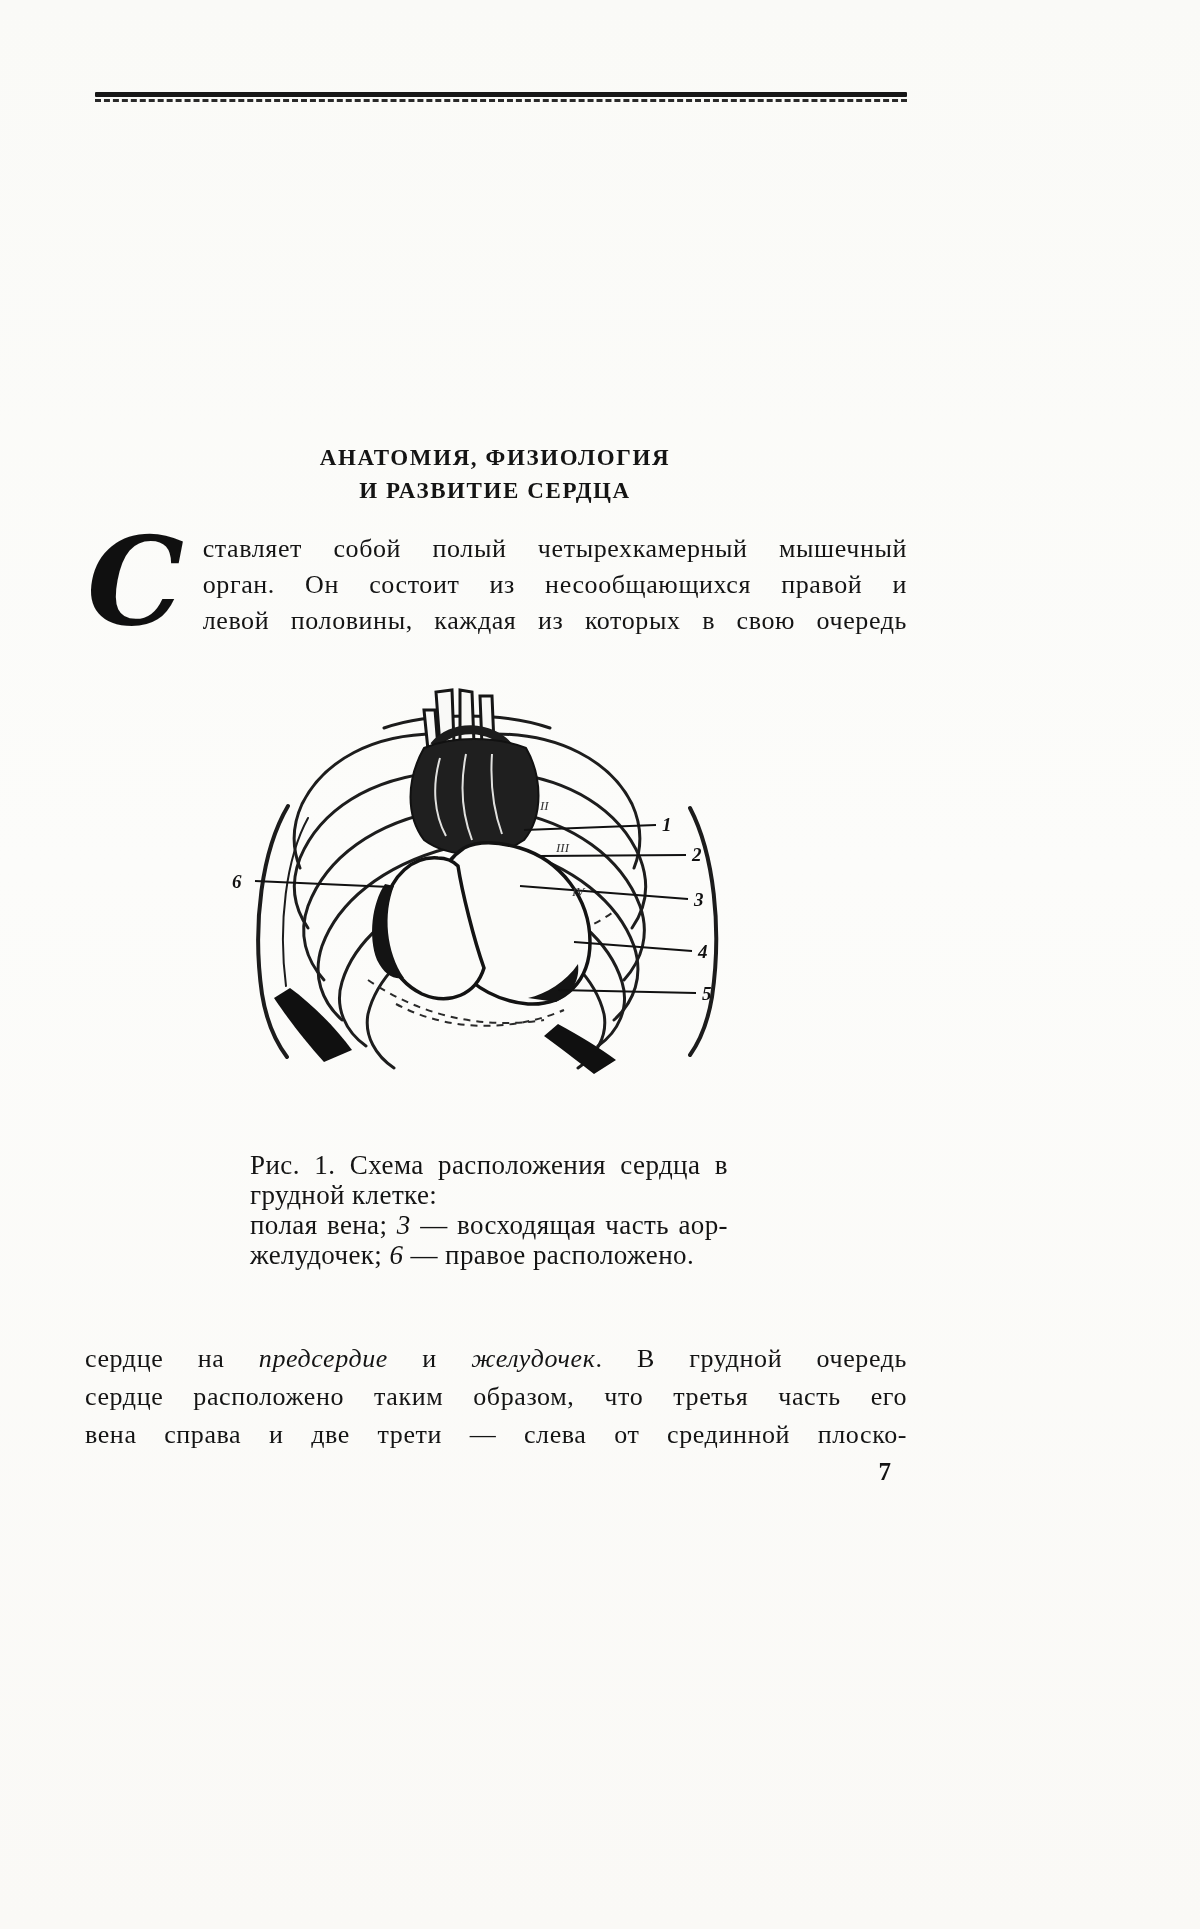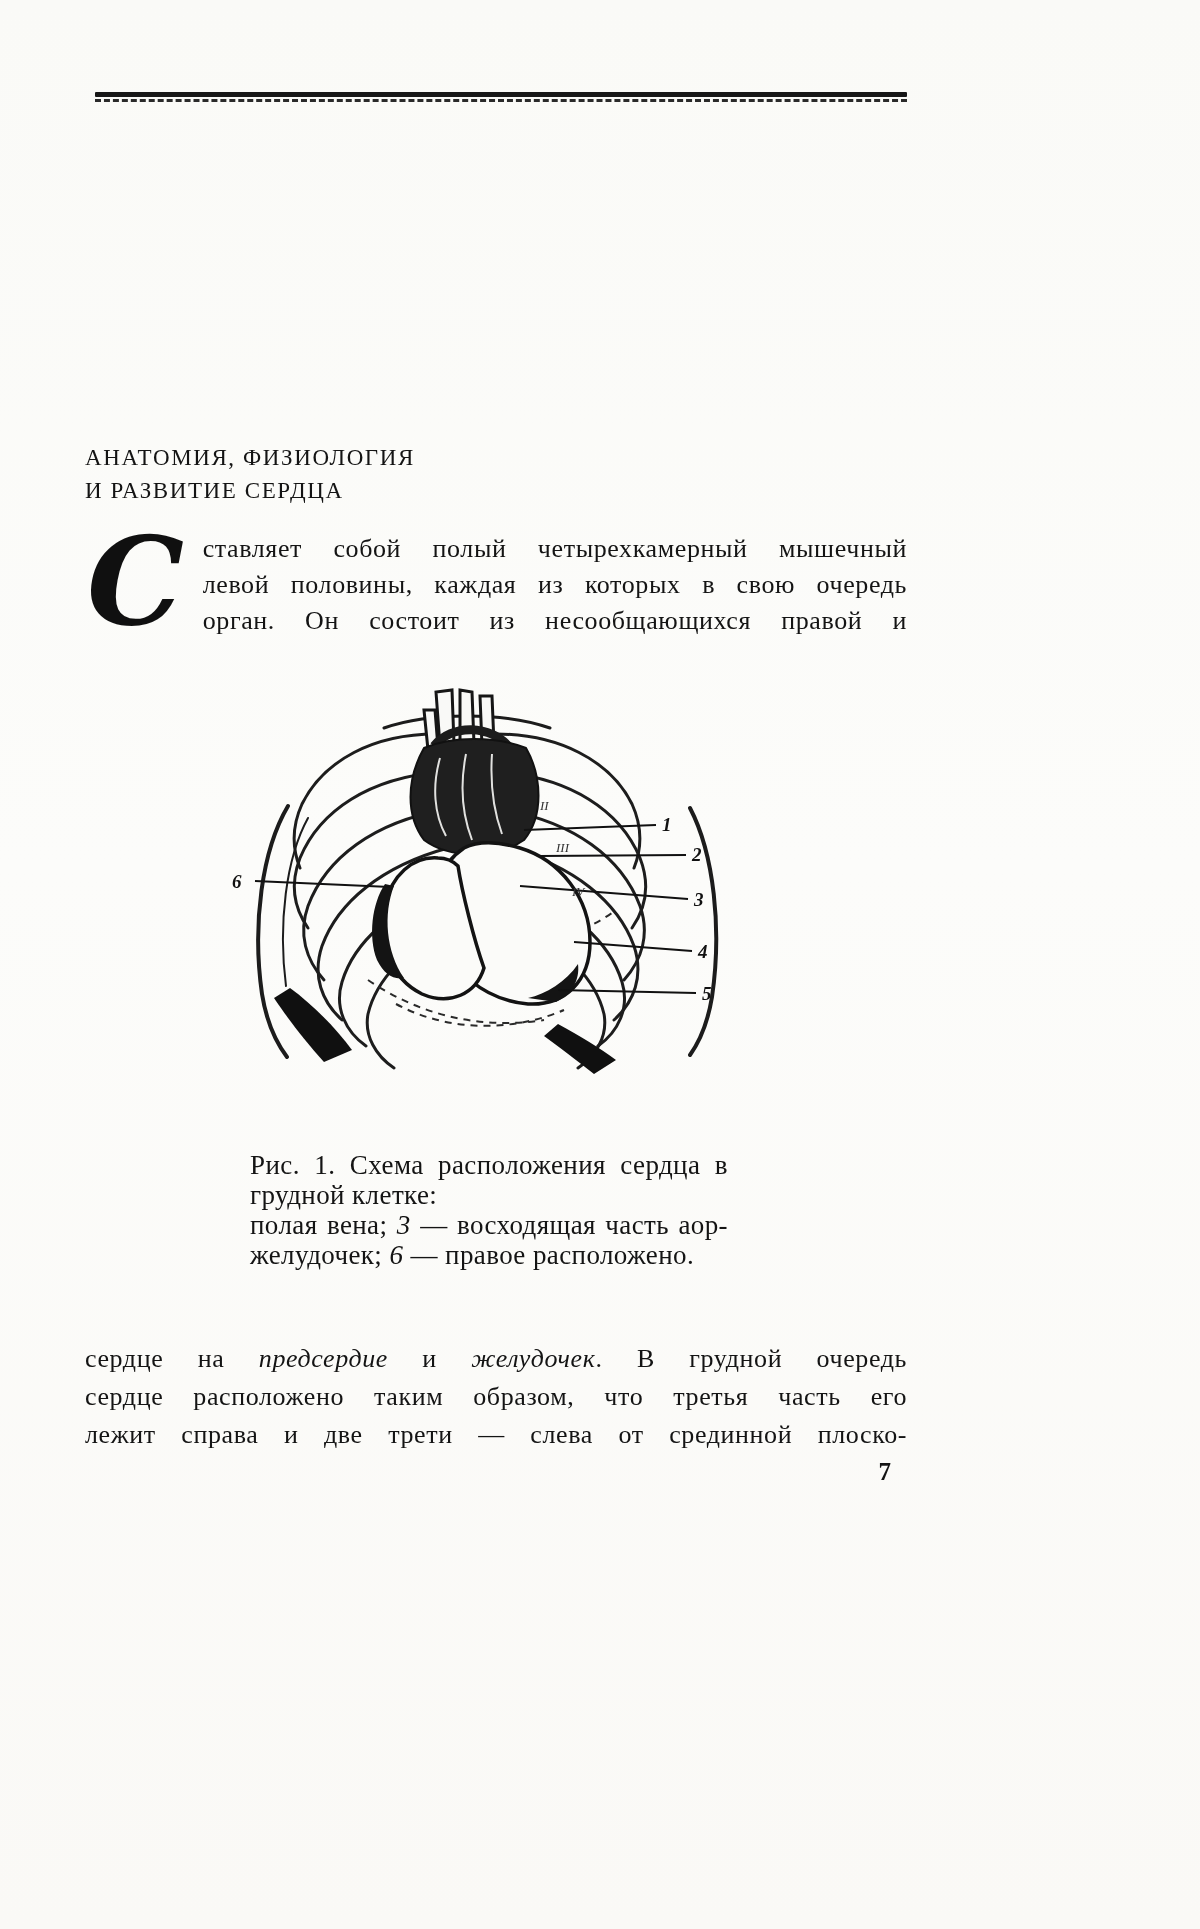--- a/index.html
+++ b/index.html
@@ -12,21 +12,21 @@
     font-family: "Liberation Serif", serif;
     overflow: hidden;
   }
   
   .top-rule { position: absolute; top: 92px; left: 95px; width: 812px; }
   .top-rule .bar  { height: 5px; background: #171717; border-radius: 1px; }
   .top-rule .dash { height: 0; border-top: 3px dashed #2a2a2a; margin-top: 2px; }
 
   .heading {
     position: absolute; top: 441px; left: 85px; width: 820px;
-    text-align: left; font-weight: normal;
+    text-align: center; font-weight: bold;
     font-size: 23px; line-height: 33px; letter-spacing: 1.6px;
   }
 
   .para { font-size: 26px; letter-spacing: 0.6px; word-spacing: 5px; }
   .jline { text-align: justify; text-align-last: justify; }
   .para1 { position: absolute; top: 531px; left: 85px; width: 822px; line-height: 36px; }
   .para2 { position: absolute; top: 1340px; left: 85px; width: 822px; line-height: 38px; }
 
   .dropcap {
     float: left;
@@ -63,22 +63,22 @@
   </div>
 
   <div class="heading">
     <div>АНАТОМИЯ, ФИЗИОЛОГИЯ</div>
     <div>И РАЗВИТИЕ СЕРДЦА</div>
   </div>
 
   <div class="para para1">
     <span class="dropcap">С</span>
     <div class="jline">ставляет собой полый четырехкамерный мышечный</div>
+    <div class="jline">орган. Он состоит из несообщающихся правой и</div>
     <div class="jline">левой половины, каждая из которых в свою очередь</div>
-    <div class="jline">орган. Он состоит из несообщающихся правой и</div>
   </div>
 
   <div class="figure">
     <svg viewBox="0 0 524 408" xmlns="http://www.w3.org/2000/svg">
 
       <g stroke="#1c1c1c" fill="none" stroke-linecap="round">
         <path d="M60,118 C34,162 24,236 34,306 C38,331 47,353 59,369" stroke-width="4"></path>
         <path d="M80,130 C58,170 50,236 58,298" stroke-width="2"></path>
         <path d="M462,120 C486,166 494,241 484,309 C480,333 472,353 462,367" stroke-width="4"></path>
         <path d="M156,40 C202,24 276,24 322,40" stroke-width="3"></path>
@@ -163,18 +163,18 @@
   <div class="caption">
     <div class="jline">Рис. 1. Схема расположения сердца в</div>
     <div class="cap-c">грудной клетке:</div>
     <div class="jline"><span>полая вена; </span><span class="it">3</span><span> — восходящая часть аор-</span></div>
     <div class="cap-c"><span>желудочек; </span><span class="it">6</span><span> — правое расположено.</span></div>
   </div>
 
   <div class="para para2">
     <div class="jline"><span>сердце на </span><span class="it">предсердие</span><span> и </span><span class="it">желудочек</span><span>. В грудной очередь</span></div>
     <div class="jline">сердце расположено таким образом, что третья часть его</div>
-    <div class="jline">лежит справа и две трети — слева от срединной плоско-</div>
+    <div class="jline">вена справа и две трети — слева от срединной плоско-</div>
   </div>
 
   <div class="pagenum">7</div>
 
 </div>
 
 </body></html>

